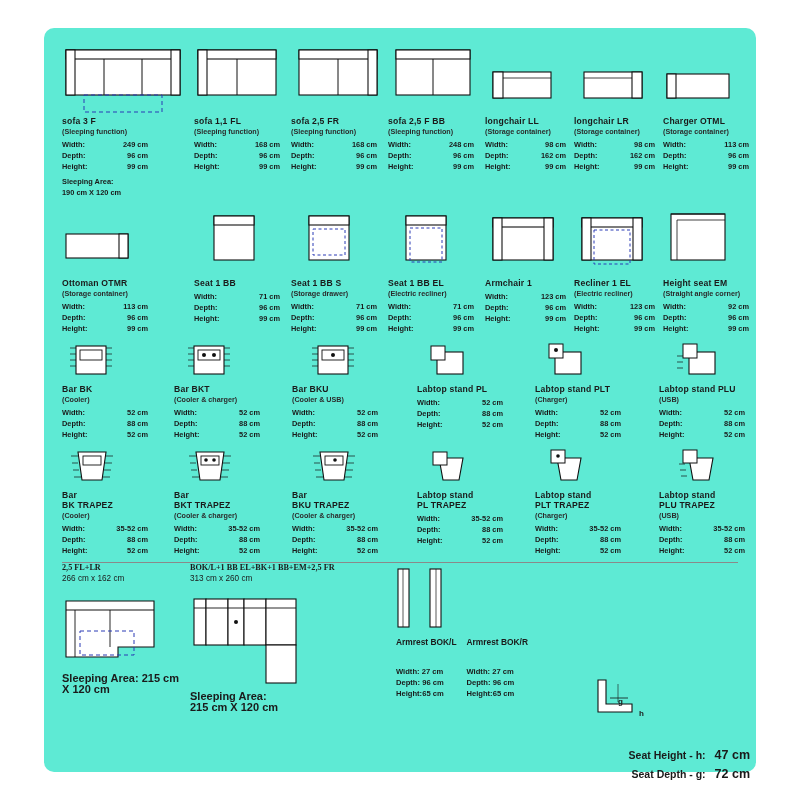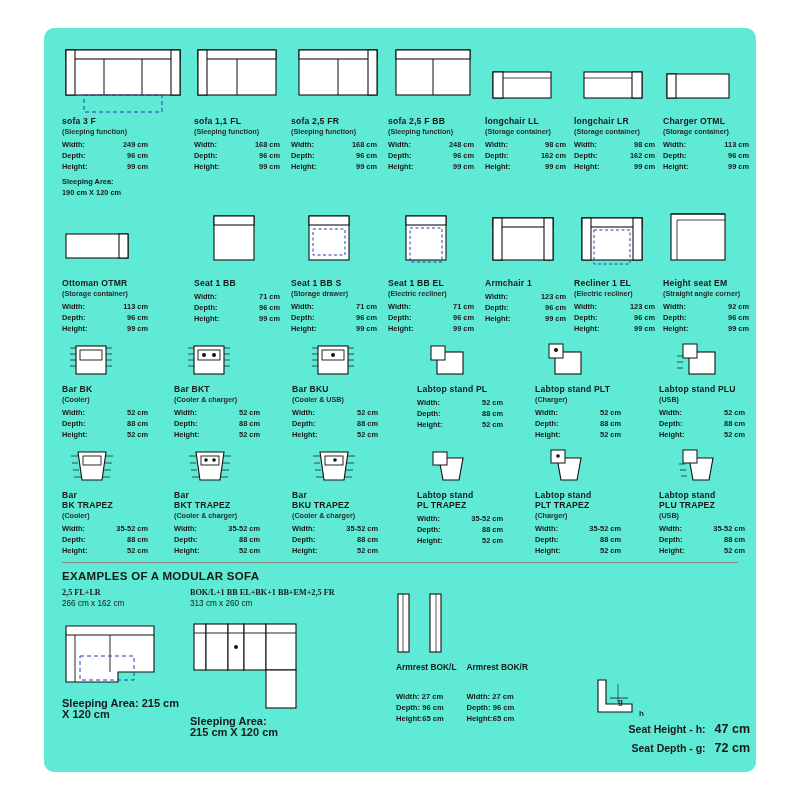--- a/index.html
+++ b/index.html
@@ -825,21 +825,20 @@
             </div>
           <div class="spec">
               <span class="k">Height:</span>
               <span class="v">52 cm</span>
             </div>
         </div>
       </div>
     </div>
 
     <div class="divider"></div>
-    <div class="ex-title">EXAMPLES OF A MODULAR SOFA</div>
 
     <div class="row">
       <div class="cell" style="width:128px">
         <div class="ex-name">2,5 FL+LR</div>
         <div class="ex-dims">266 cm x 162 cm</div>
         <div style="margin-top:8px">
           <svg width="122" height="72" viewBox="0 0 122 72">
             <path d="M4,10 H92 V56 H56 V66 H4 Z" fill="#fff" stroke="#111" stroke-width="1.1"></path>
             <line x1="4" y1="19" x2="92" y2="19" stroke="#111" stroke-width="1"></line>
             <line x1="48" y1="19" x2="48" y2="56" stroke="#111" stroke-width="0.9"></line>
@@ -912,21 +911,21 @@
             <line x1="26" y1="8" x2="26" y2="26" stroke="#111" stroke-width="0.6"></line>
           </svg>
         </div>
         <div style="font-size:8px;font-weight:bold;padding-bottom:14px;margin-left:-26px">
           <span>g</span>
         </div>
         <div style="font-size:8px;font-weight:bold;padding-bottom:2px;margin-left:10px">
           <span>h</span>
         </div>
       </div>
-      <div class="seat-line" style="margin-top:2px">
+      <div class="seat-line" style="margin-top:28px">
         <span>Seat Height -  h:</span>
         <span class="big" style="margin-left:6px">47 cm</span>
       </div>
       <div class="seat-line" style="margin-top:5px">
         <span>Seat Depth -  g:</span>
         <span class="big" style="margin-left:6px">72 cm</span>
       </div>
     </div>
 
   </div>

